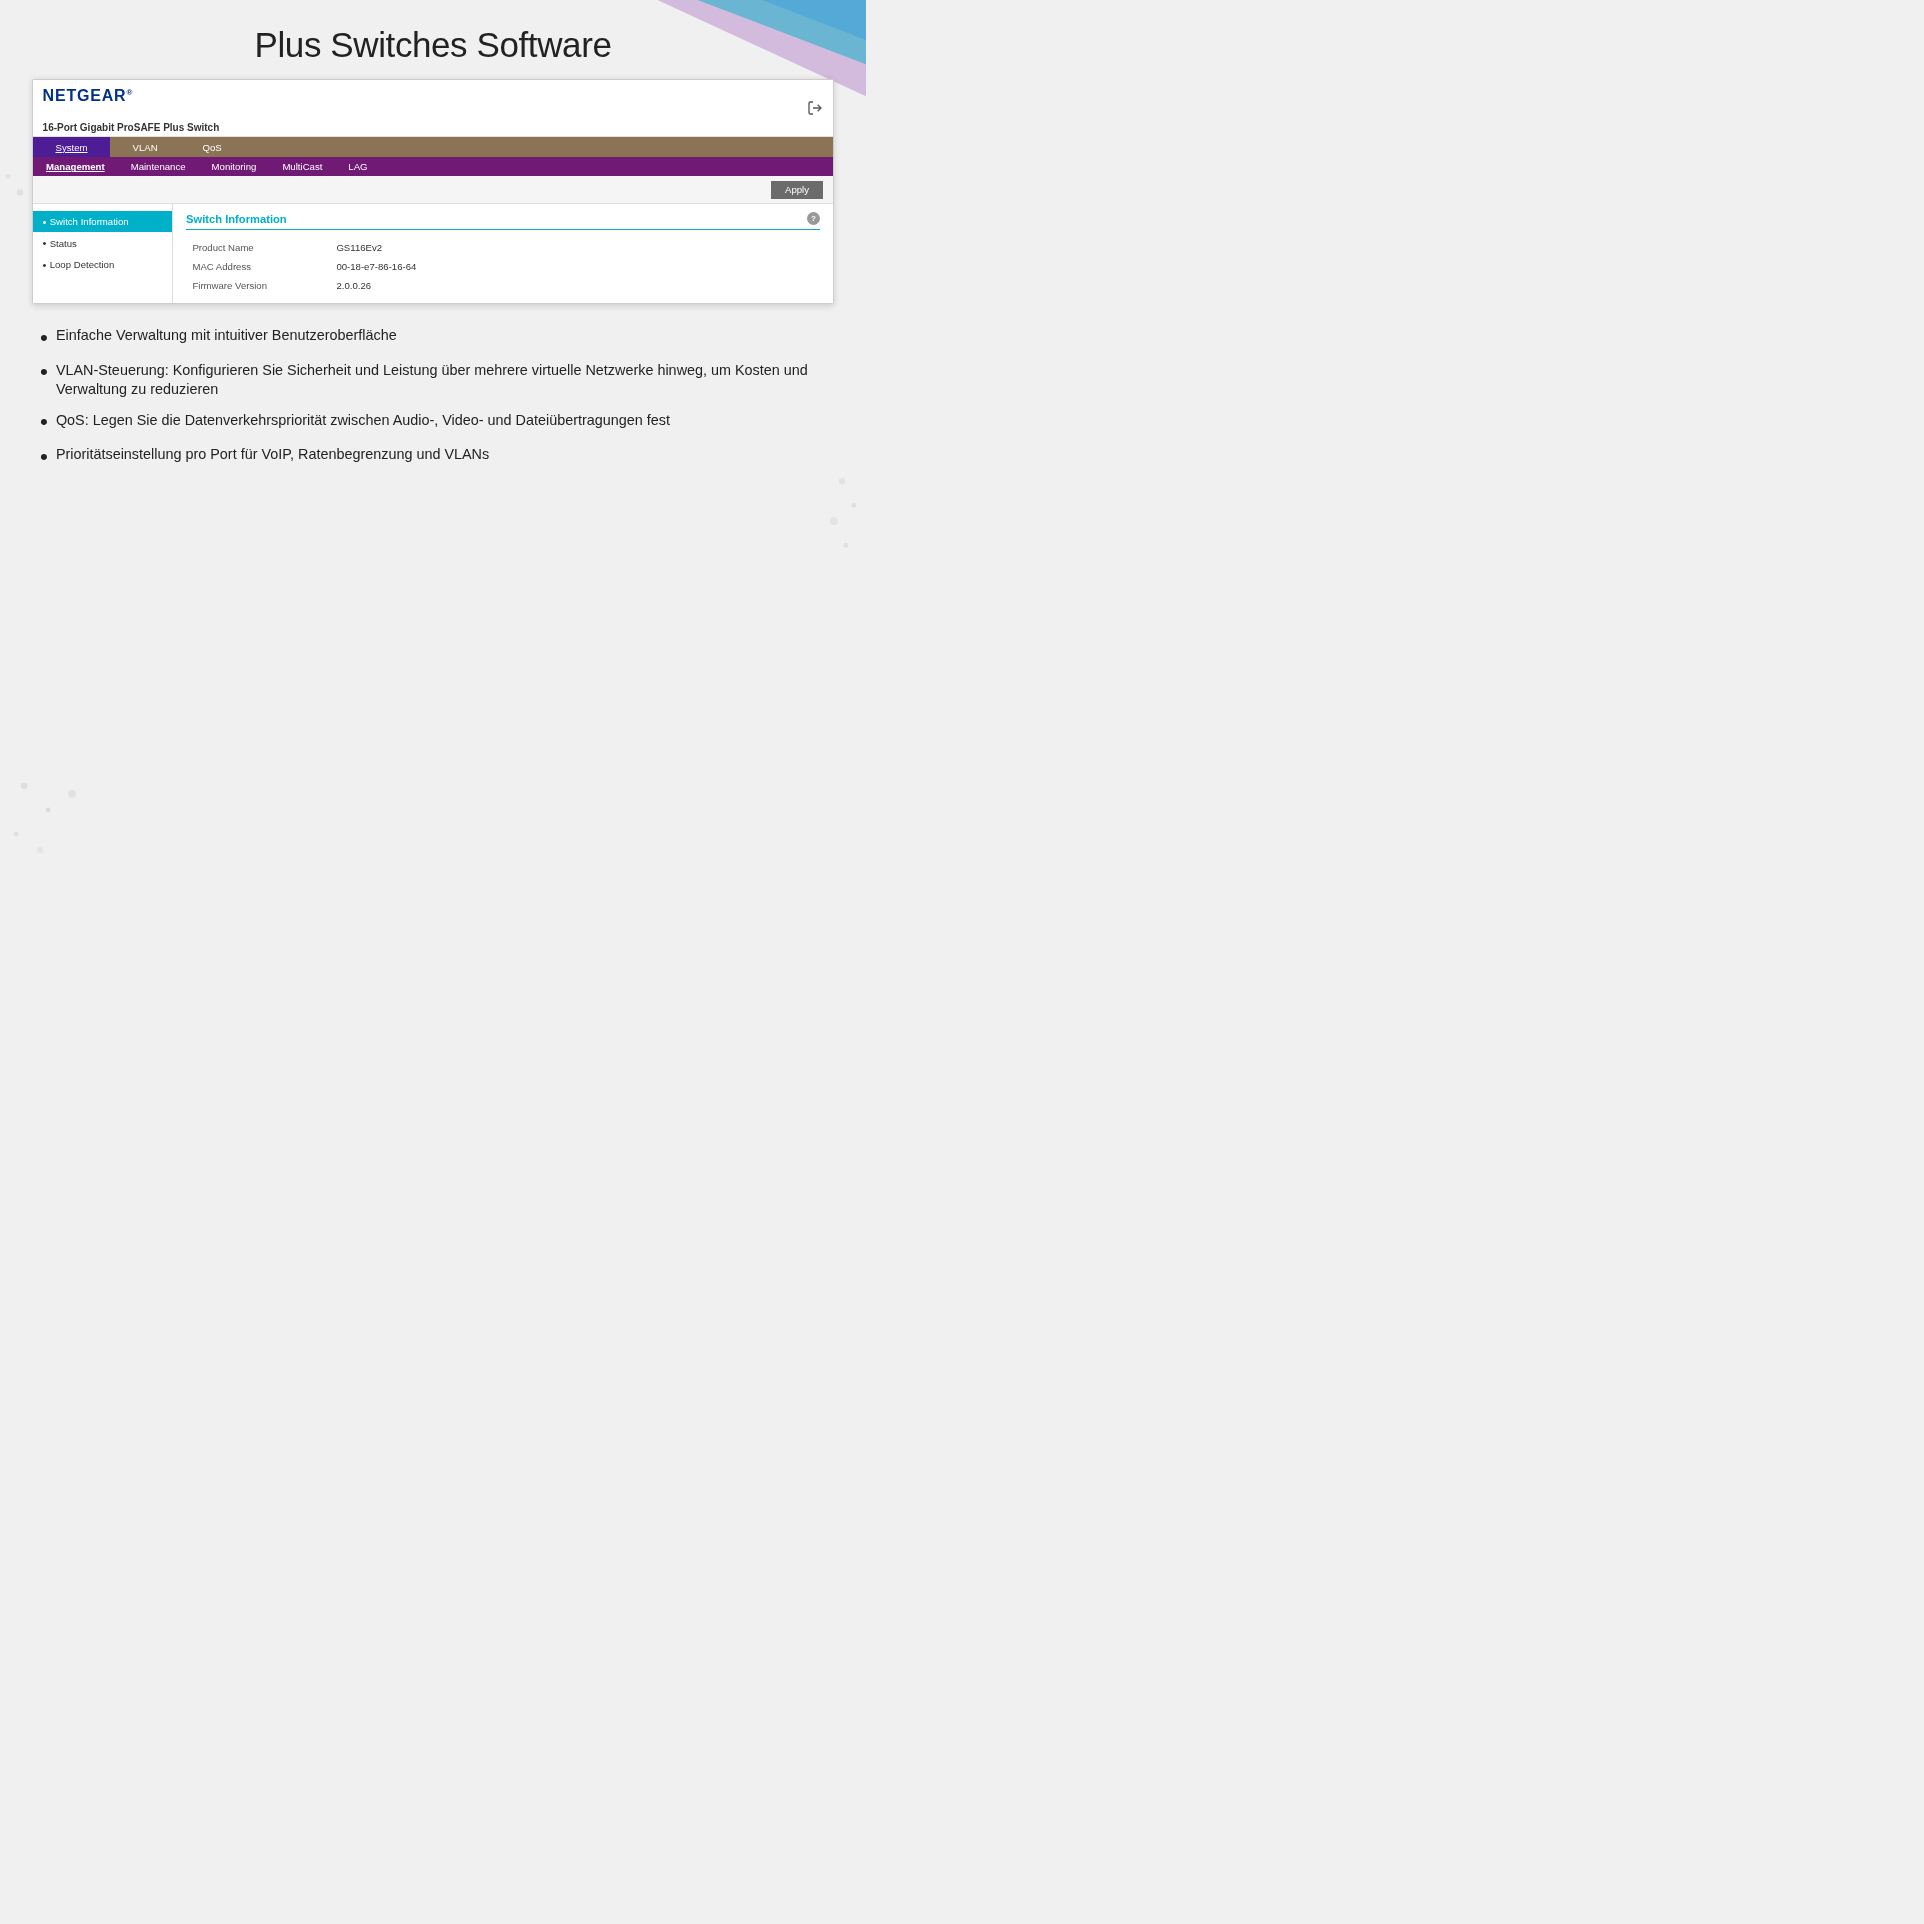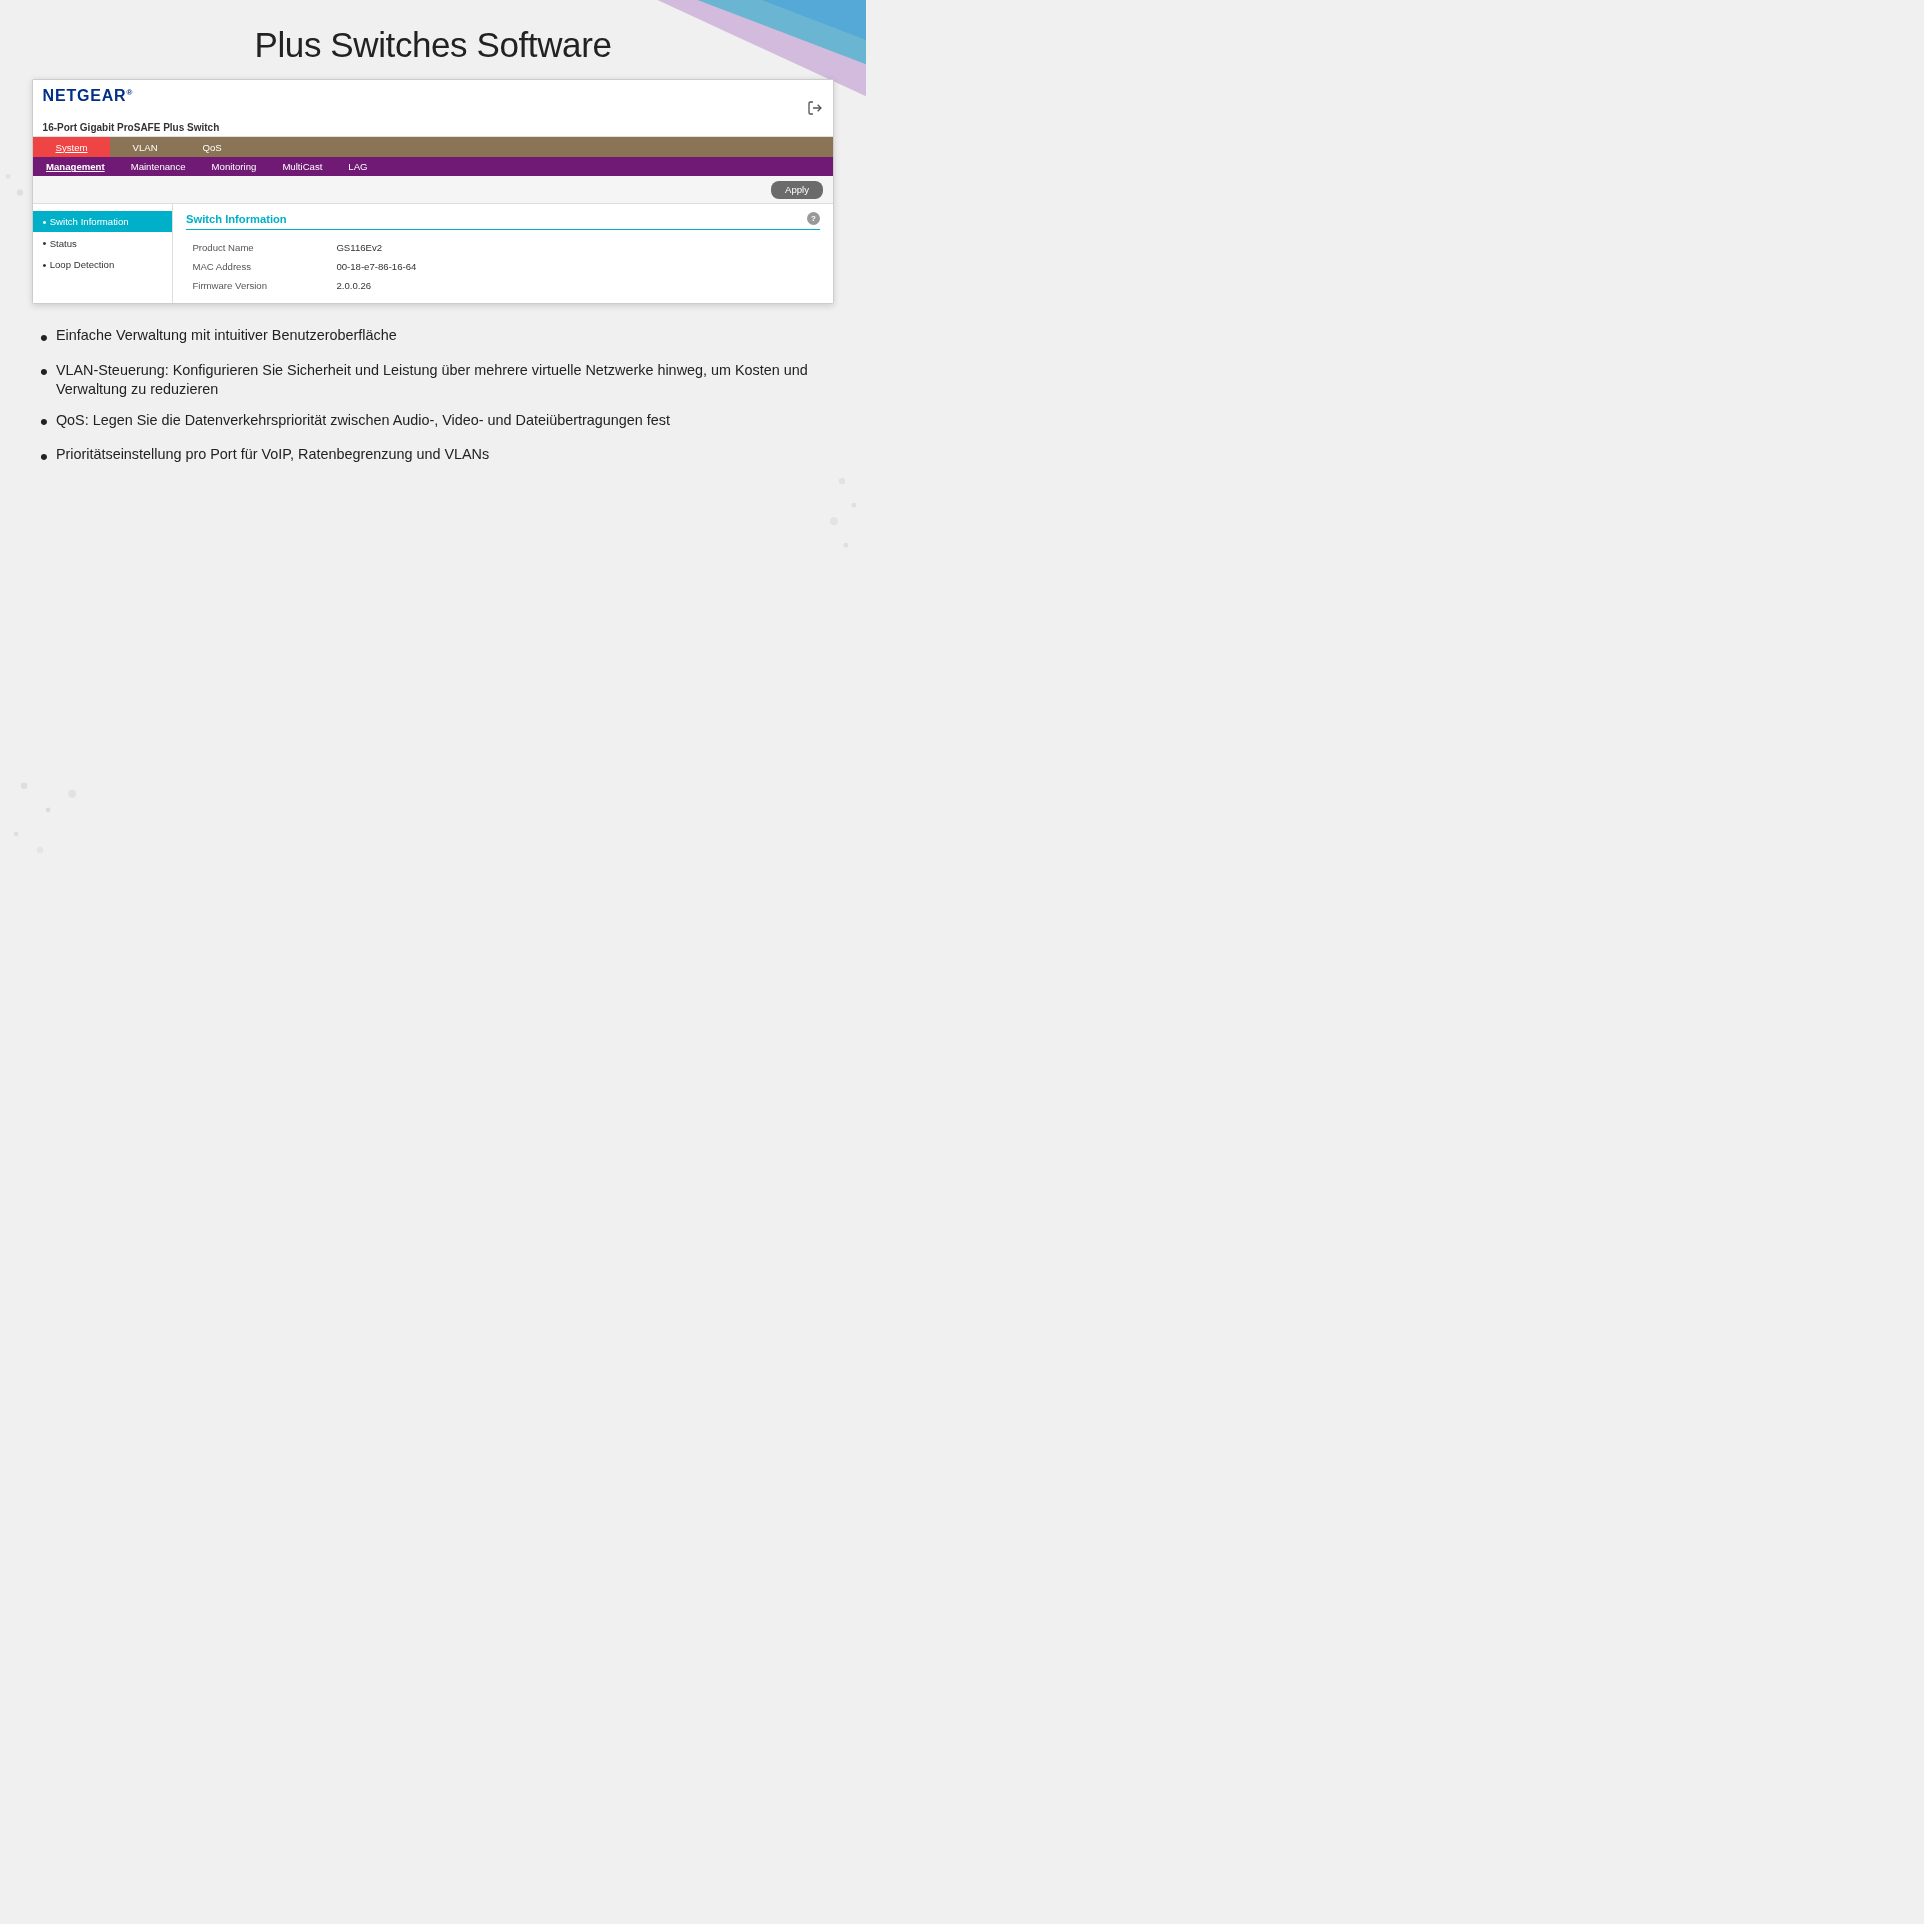--- a/index.html
+++ b/index.html
@@ -101,21 +101,21 @@
     }
 
     .nav-primary-item {
       padding: 4.8px 22.5px;
       font-size: 9.6px;
       color: #fff;
       cursor: pointer;
     }
 
     .nav-primary-item.active {
-      background: #ef4444;
+      background: #4c1d95;
       color: #fff;
       text-decoration: underline;
     }
 
     .nav-secondary {
       display: flex;
       background: #701a75;
       gap: 0;
     }
 
@@ -141,21 +141,21 @@
       border-bottom: 0.8px solid #ddd;
     }
 
     .apply-btn {
       background: #6b6b6b;
       color: #fff;
       border: none;
       padding: 3.2px 14.4px;
       font-size: 9.6px;
       cursor: pointer;
-      border-radius: 8px;
+      border-radius: 0;
     }
 
     
     .main-content {
       display: flex;
       background: #fff;
     }
 
     
     .sidebar {

